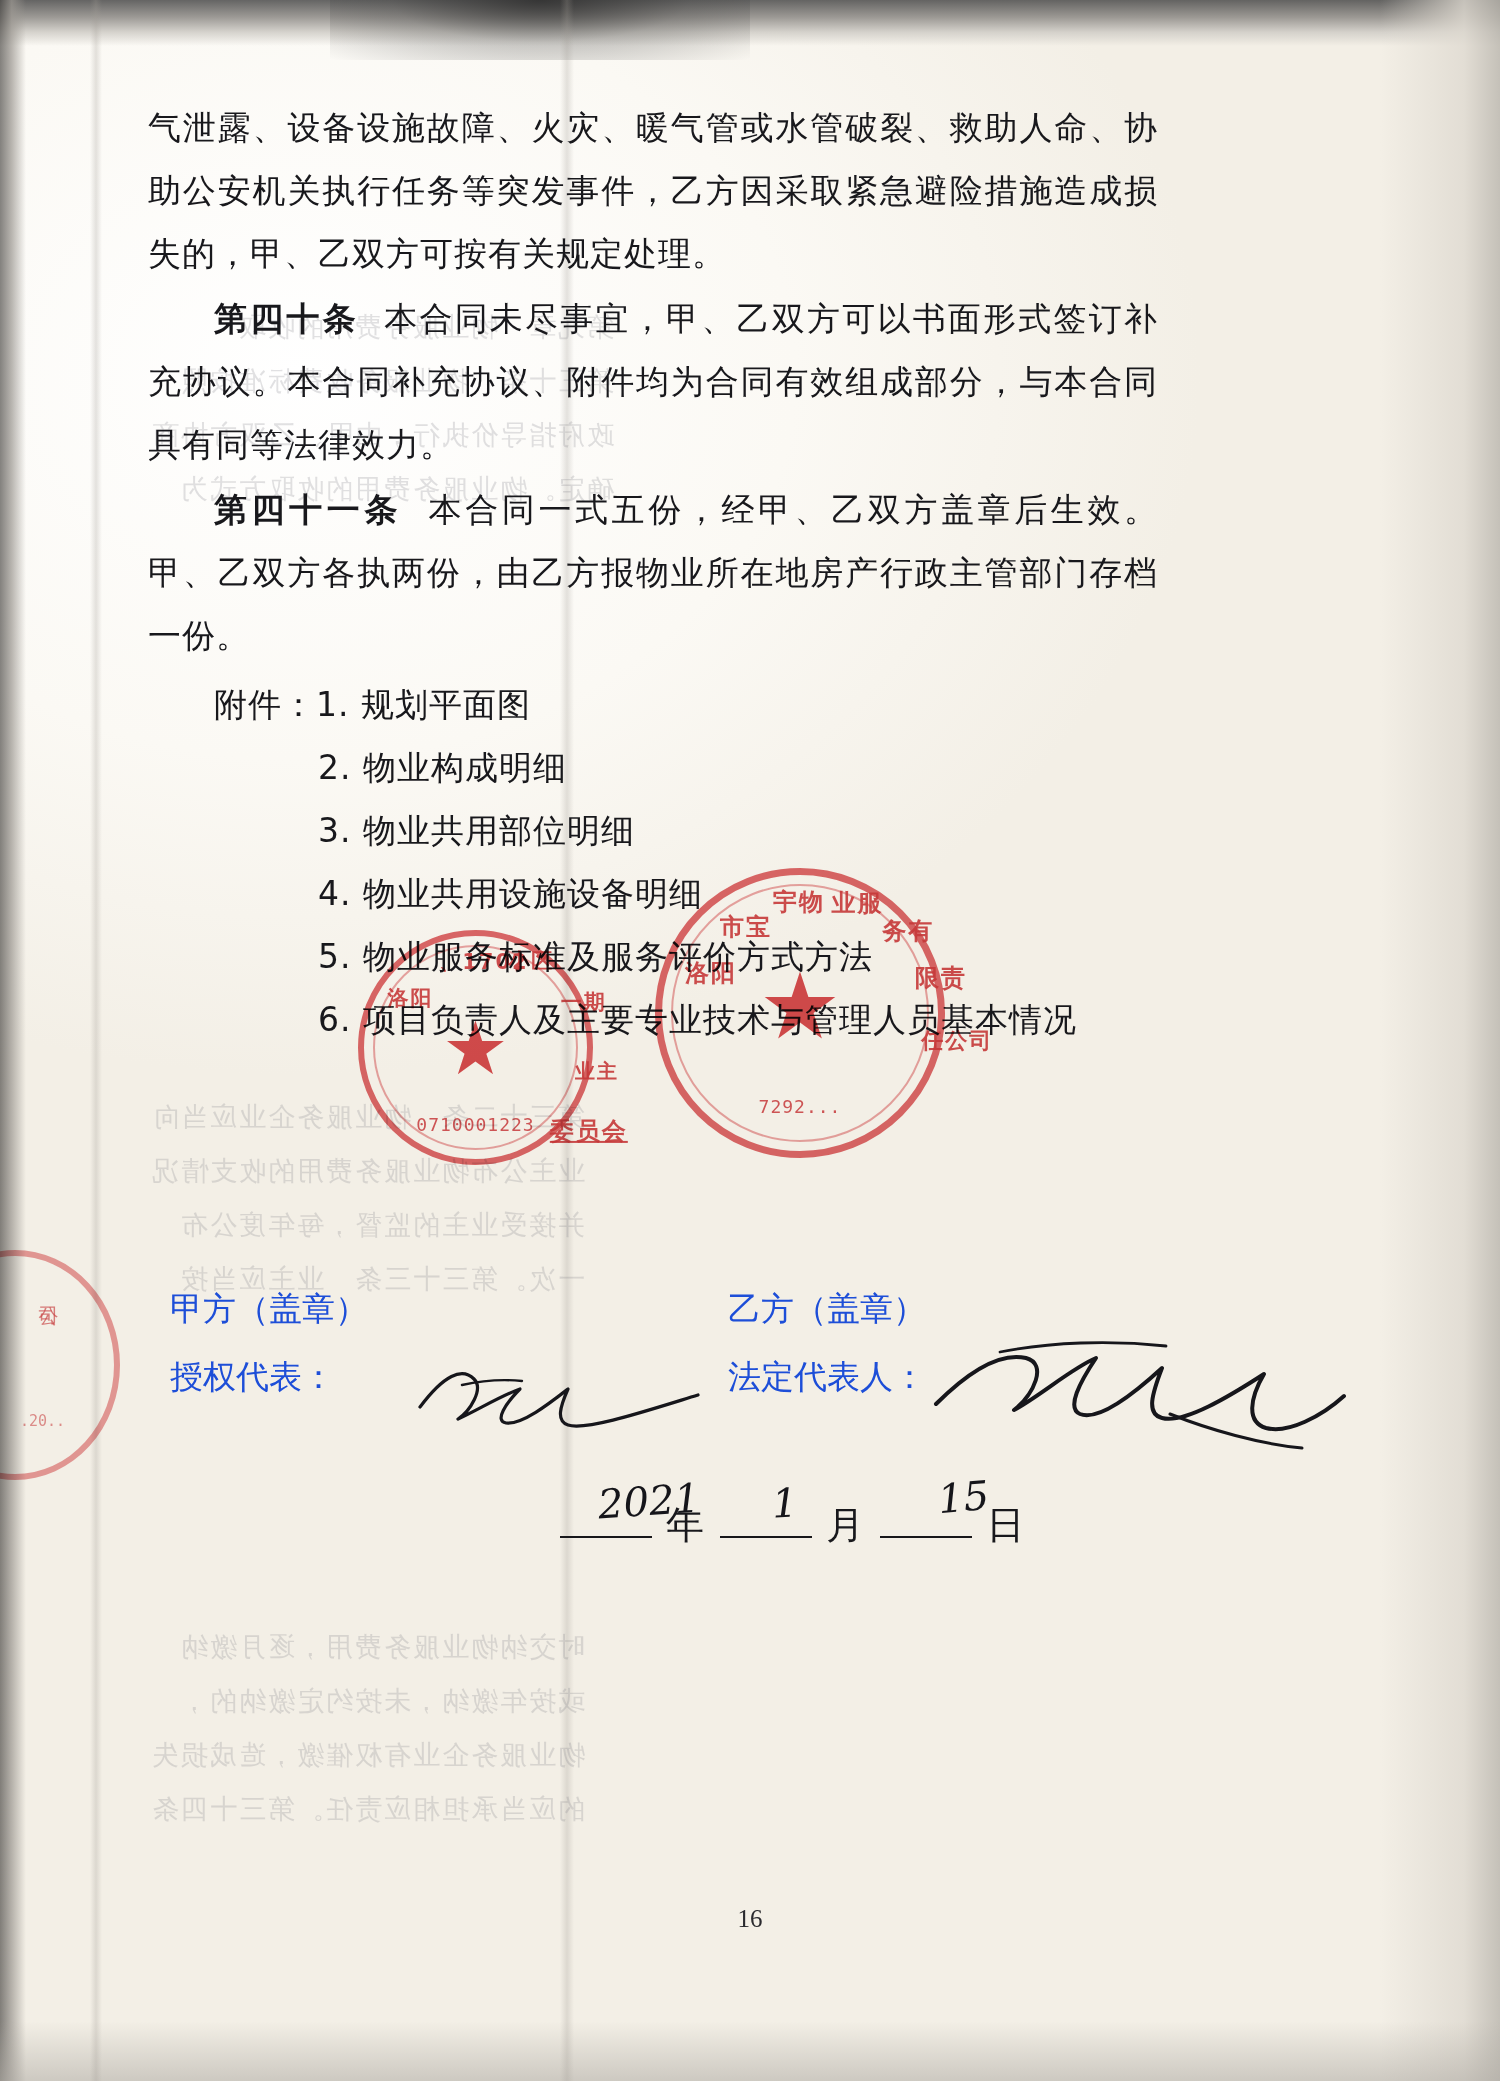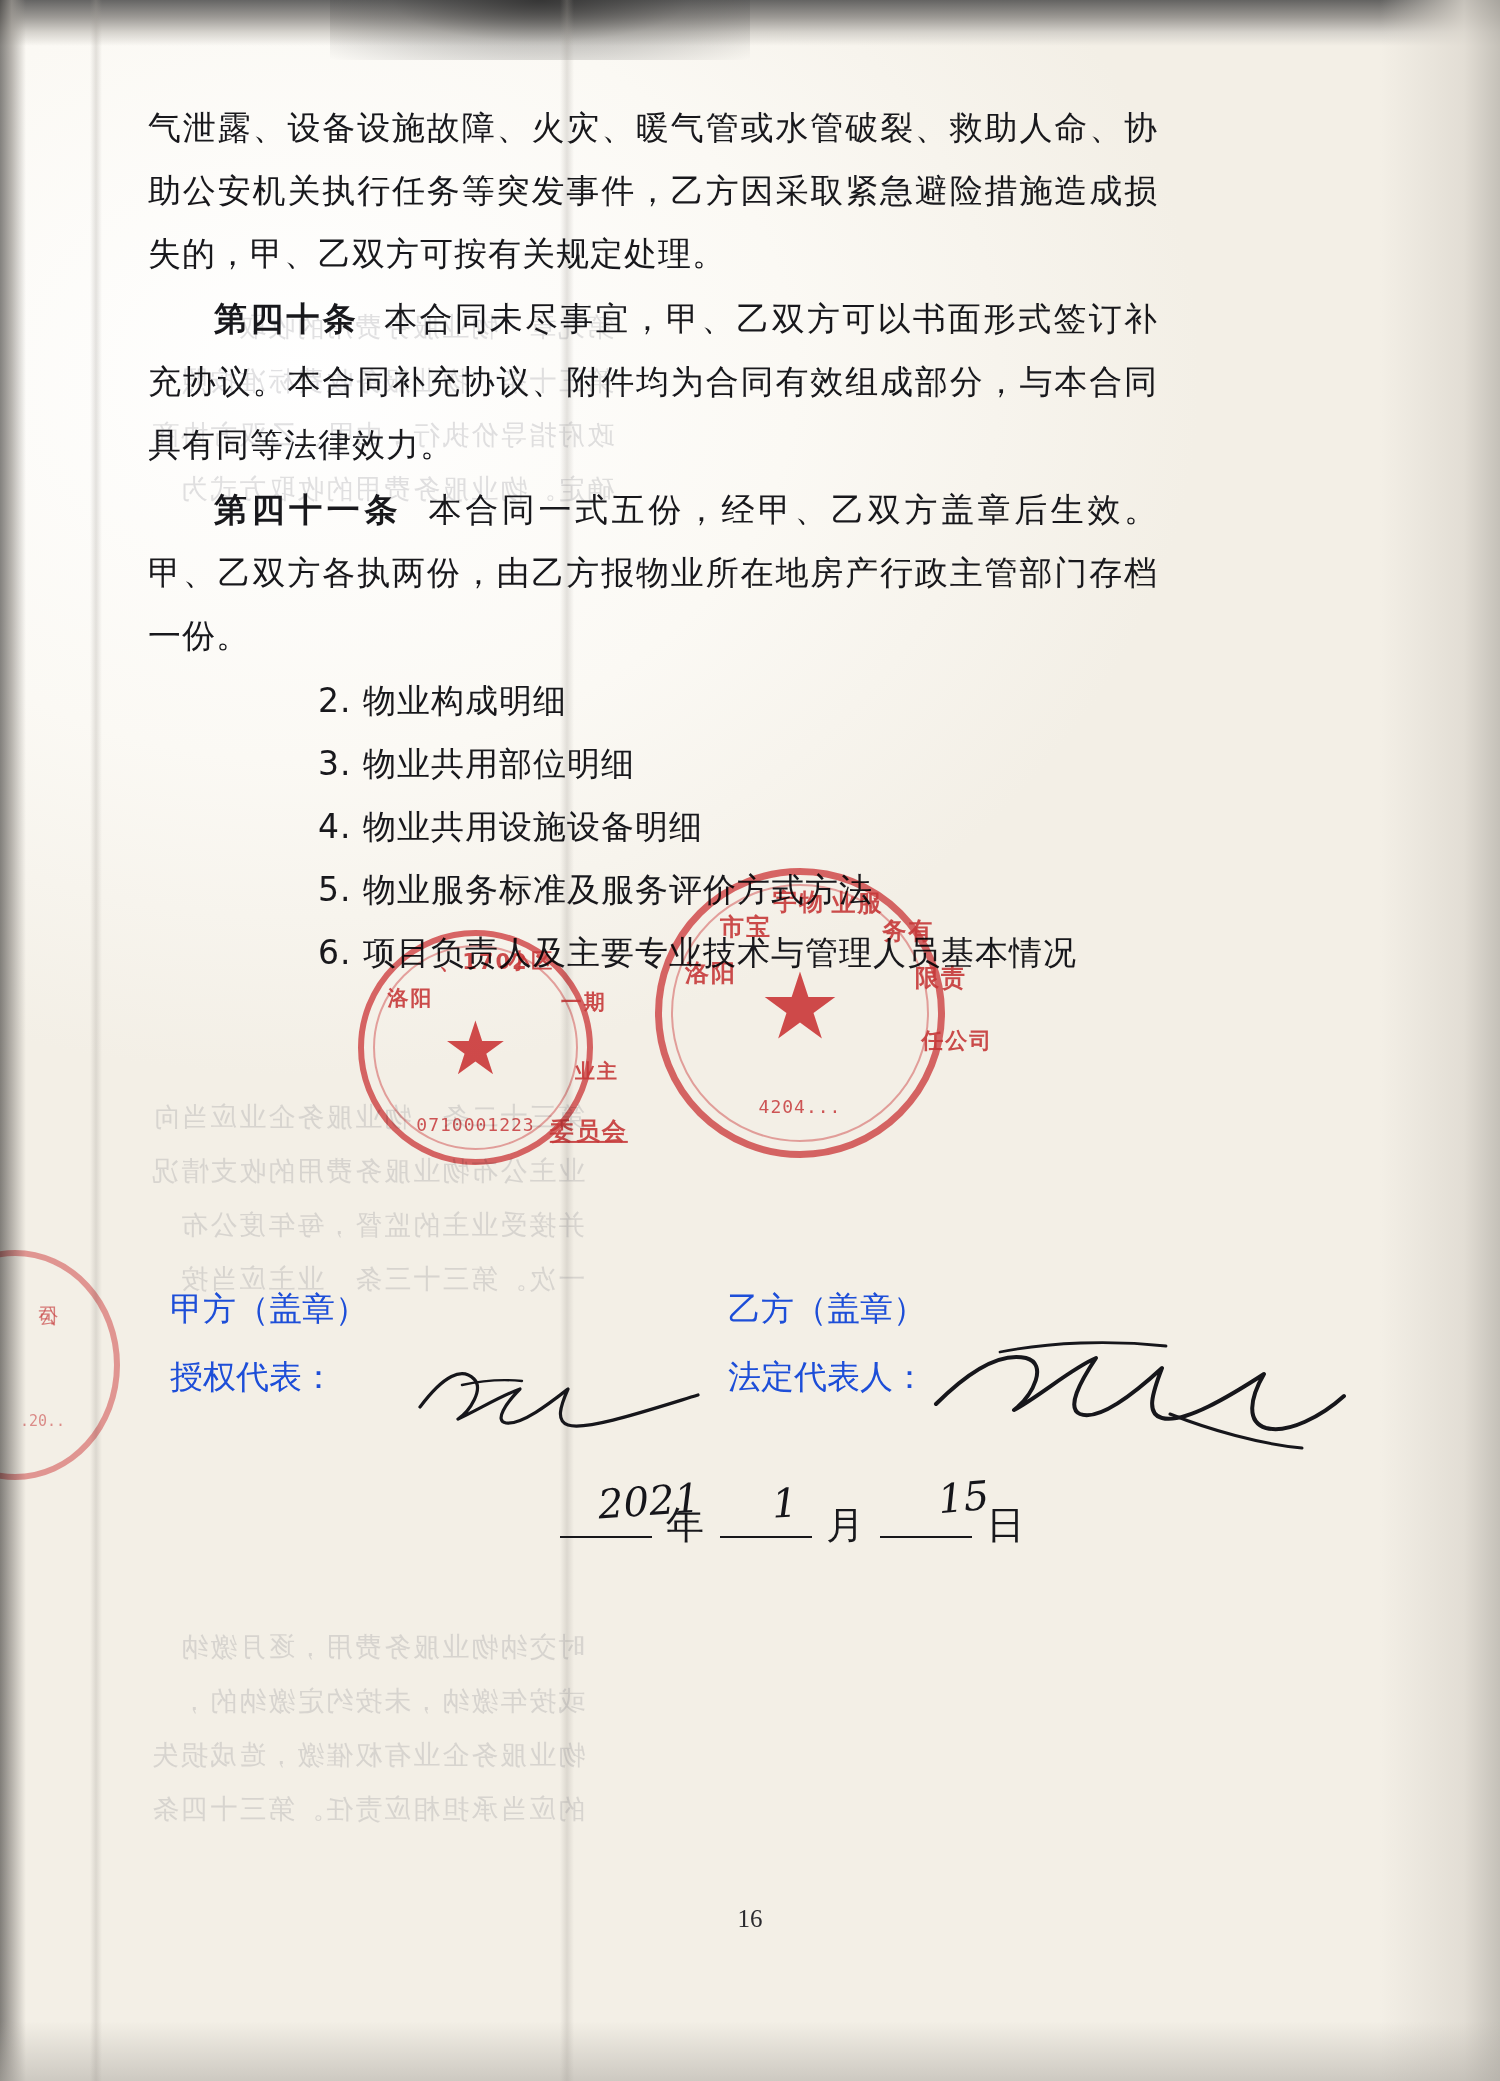--- a/index.html
+++ b/index.html
@@ -241,20 +241,23 @@
     <p class="para">气泄露、设备设施故障、火灾、暖气管或水管破裂、救助人命、协助公安机关执行任务等突发事件，乙方因采取紧急避险措施造成损失的，甲、乙双方可按有关规定处理。</p>
 
     <p class="para indent">
       <span class="clause-no">第四十条</span><span class="gap-sm"></span><span>本合同未尽事宜，甲、乙双方可以书面形式签订补充协议。本合同补充协议、附件均为合同有效组成部分，与本合同具有同等法律效力。</span>
     </p>
 
     <p class="para indent">
       <span class="clause-no">第四十一条</span><span class="gap-sm"></span><span>本合同一式五份，经甲、乙双方盖章后生效。甲、乙双方各执两份，由乙方报物业所在地房产行政主管部门存档一份。</span>
     </p>
 
+    <p class="attach-head">
+      <span>附件：</span><span>1. 规划平面图</span>
+    </p>
     <ul class="attach-list">
       <li>2. 物业构成明细</li>
       <li>3. 物业共用部位明细</li>
       <li>4. 物业共用设施设备明细</li>
       <li>5. 物业服务标准及服务评价方式方法</li>
       <li>6. 项目负责人及主要专业技术与管理人员基本情况</li>
     </ul>
   </div>
 
   <div class="sig-block">
@@ -310,21 +313,21 @@
     <div class="star" style="left:50%; top:48%; font-size:92px;">★</div>
     <div class="stamp-text">
       <div class="arc-word" style="transform:rotate(-64deg) translate(0,-128px) rotate(64deg); font-size:24px;">洛阳</div>
       <div class="arc-word" style="transform:rotate(-38deg) translate(0,-130px) rotate(38deg); font-size:24px;">市宝</div>
       <div class="arc-word" style="transform:rotate(-12deg) translate(0,-130px) rotate(12deg); font-size:24px;">宇物</div>
       <div class="arc-word" style="transform:rotate(14deg) translate(0,-130px) rotate(-14deg); font-size:24px;">业服</div>
       <div class="arc-word" style="transform:rotate(40deg) translate(0,-128px) rotate(-40deg); font-size:24px;">务有</div>
       <div class="arc-word" style="transform:rotate(66deg) translate(0,-126px) rotate(-66deg); font-size:24px;">限责</div>
       <div class="arc-word" style="transform:rotate(96deg) translate(0,-122px) rotate(-96deg); font-size:22px;">任公司</div>
     </div>
-    <div class="stamp-bottom-text" style="bottom:34px;">4204...</div>
+    <div class="stamp-bottom-text" style="bottom:34px;">7292...</div>
   </div>
 
   <div class="stamp-partial">
     <div style="position:absolute; left:120px; top:34px; color:rgba(201,32,36,.7); font-size:20px; writing-mode:vertical-rl;">公司</div>
     <div style="position:absolute; left:104px; top:156px; color:rgba(201,32,36,.6); font-size:15px; font-family:'DejaVu Sans Mono',monospace;">.20..</div>
   </div>
 
   <div class="page-no">16</div>
 </div>
 

